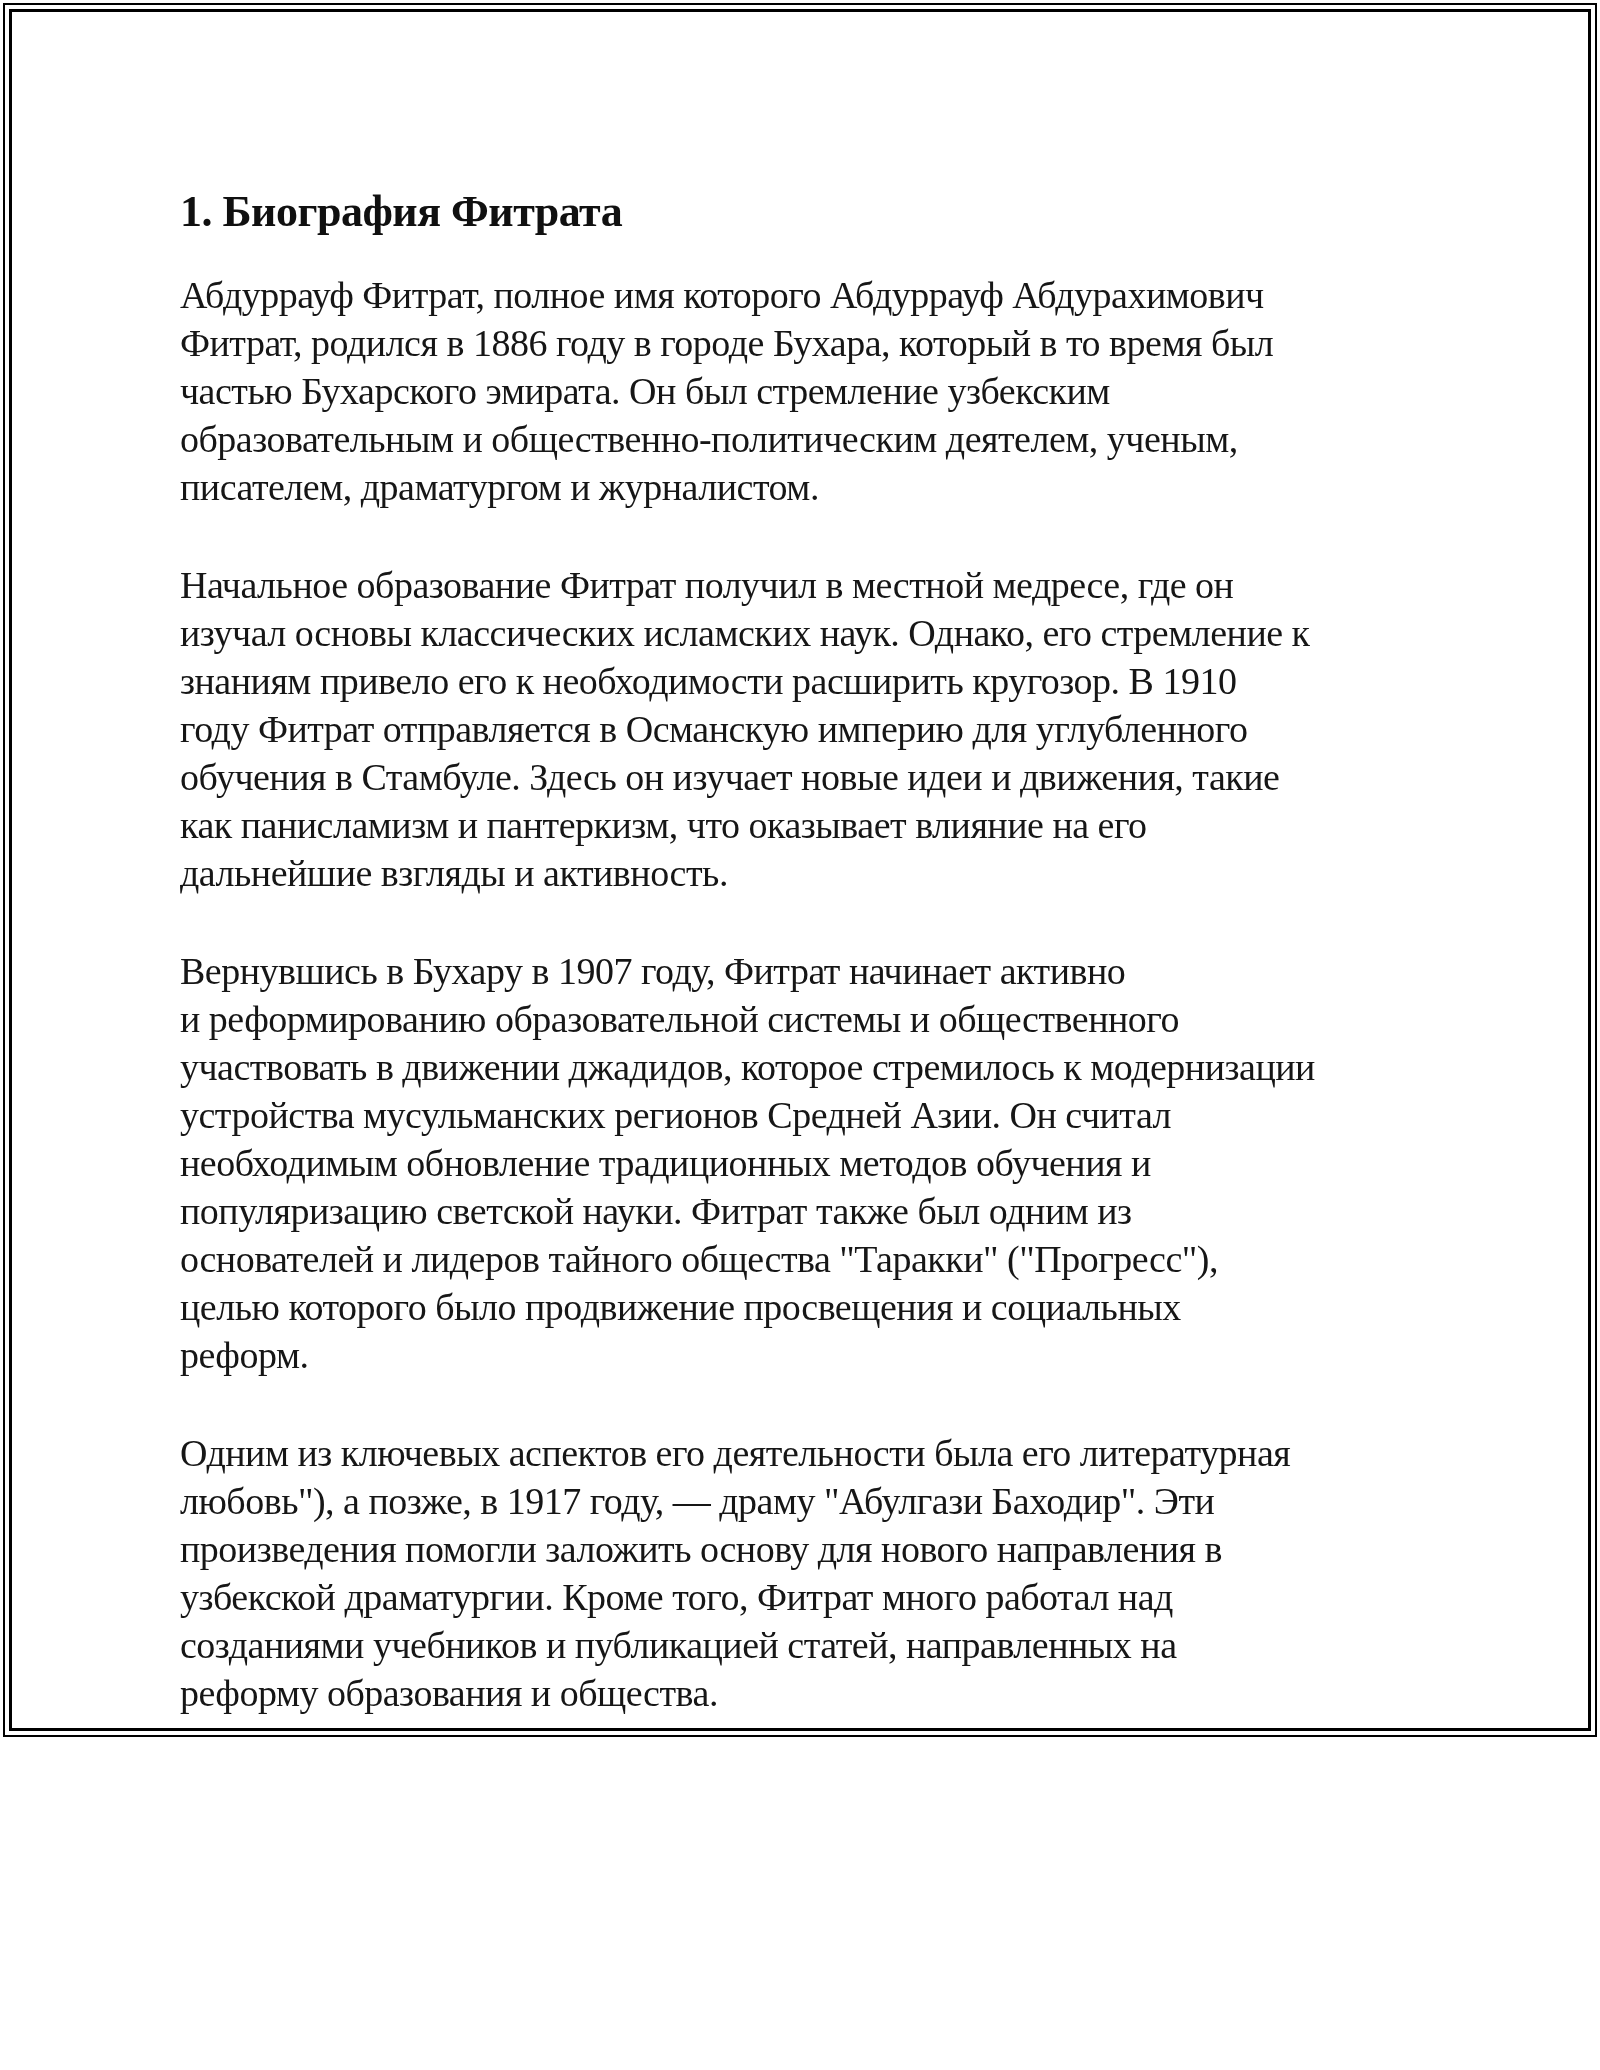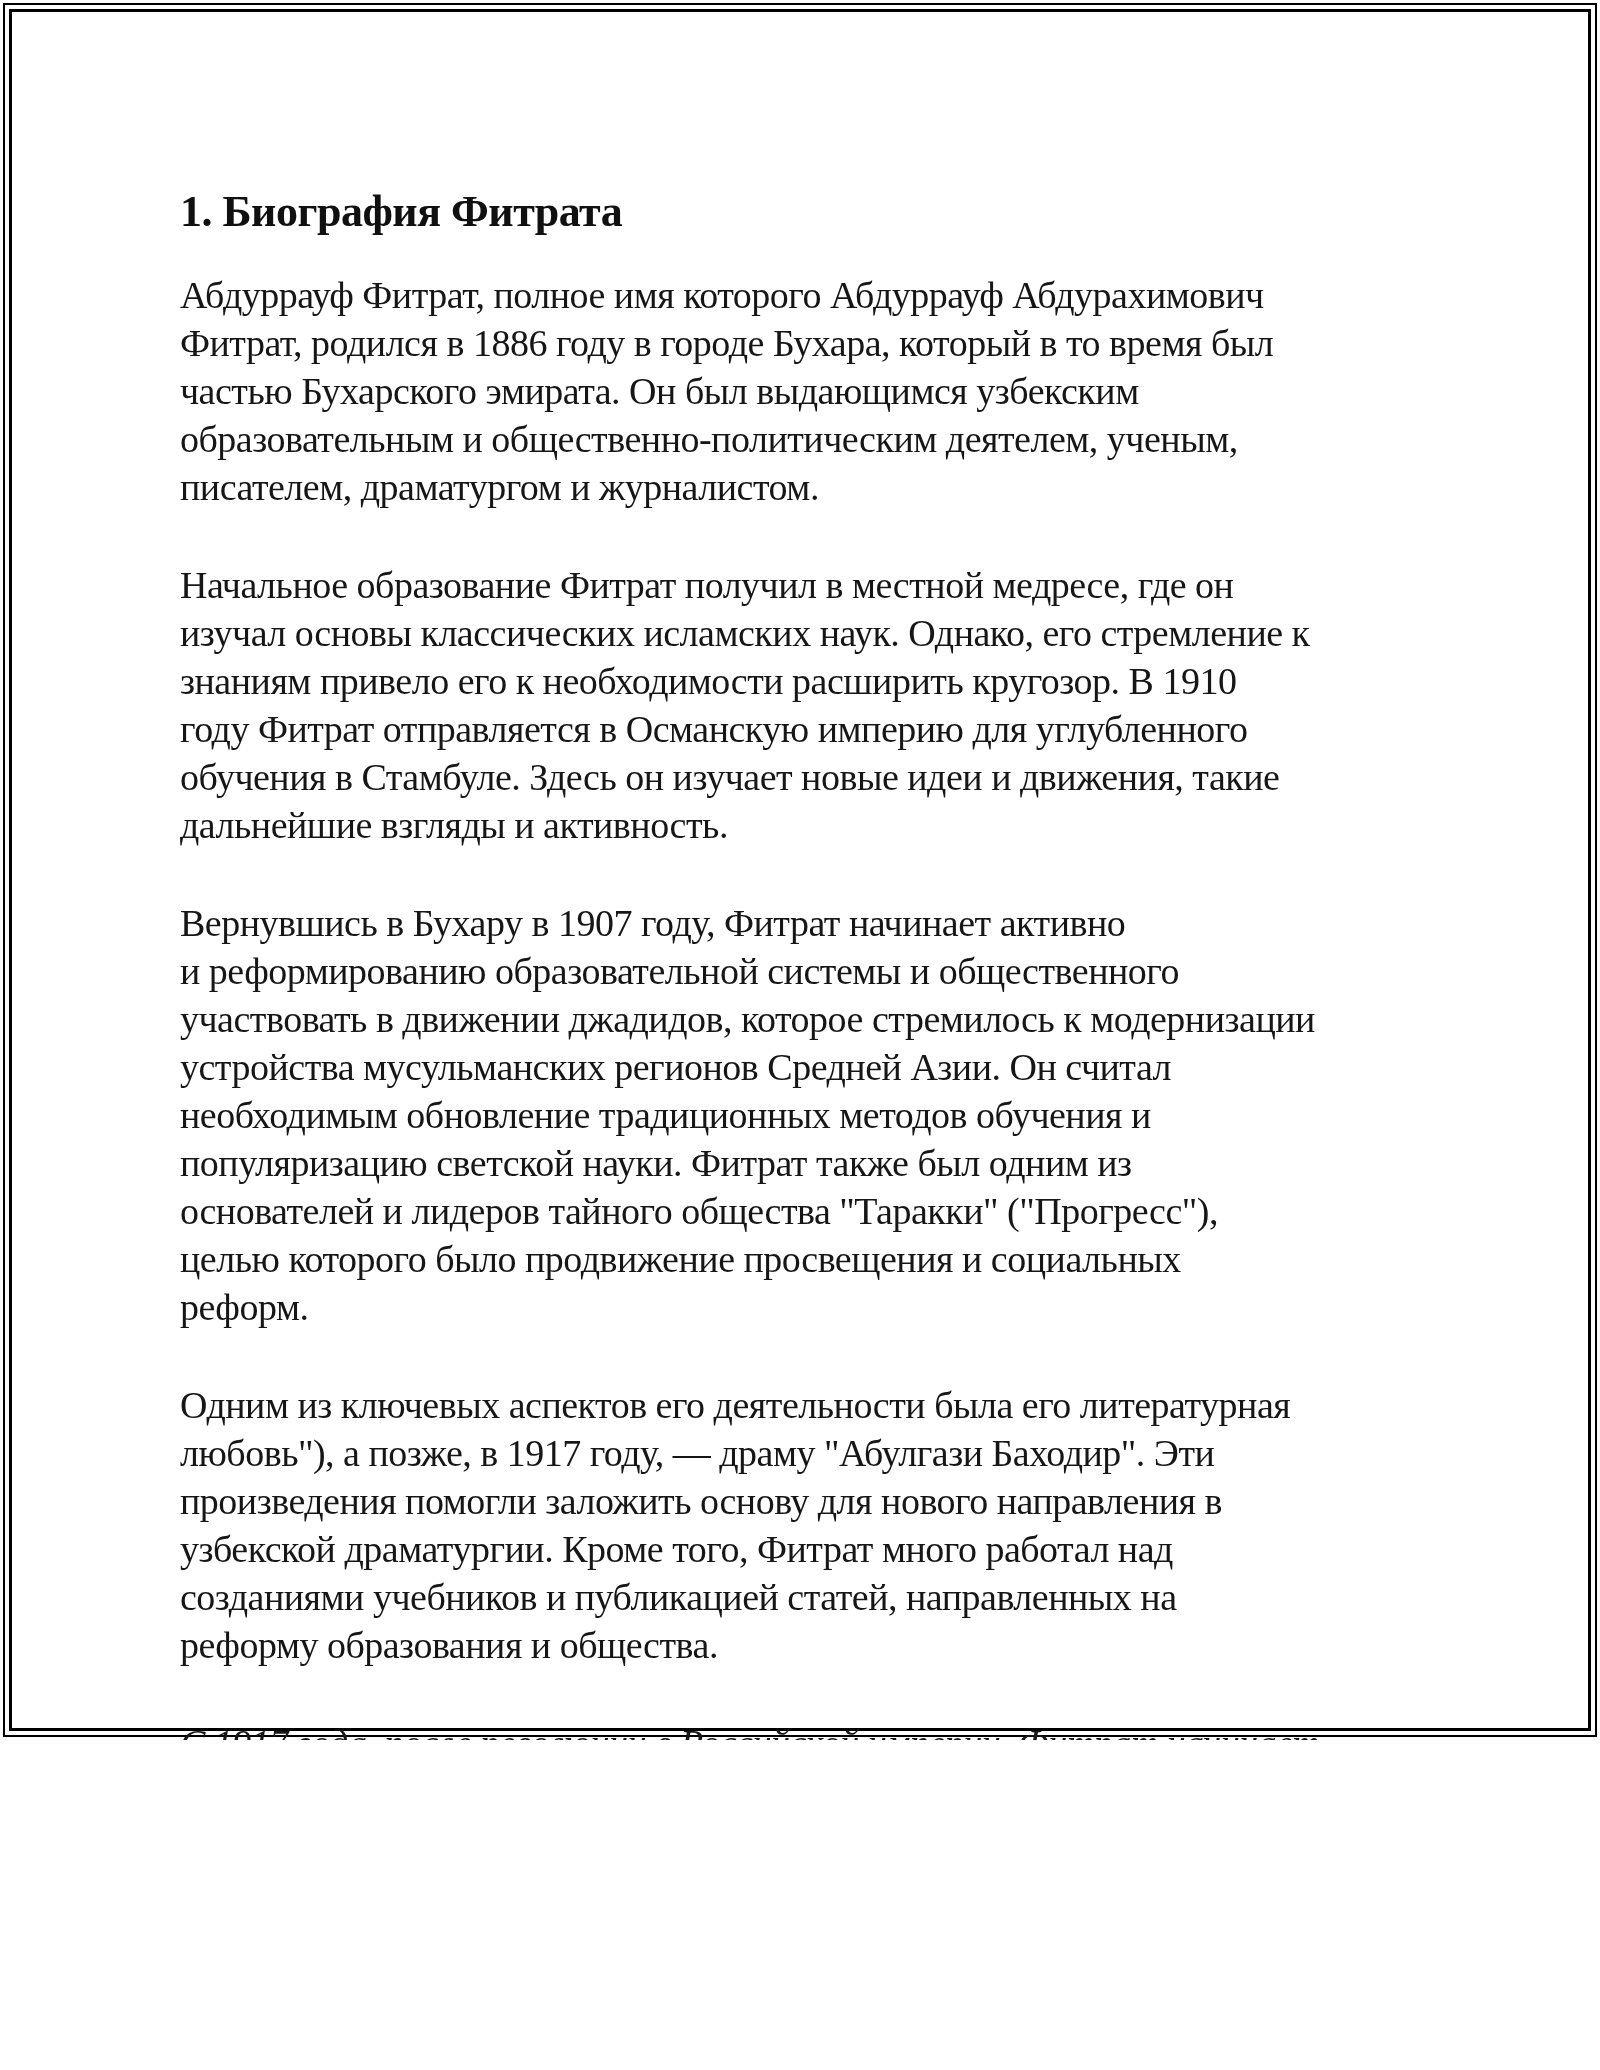--- a/index.html
+++ b/index.html
@@ -62,30 +62,31 @@
 
 <div class="page">
   <div class="frame-outer"></div>
   <div class="frame-inner"></div>
   <div class="content">
     <div class="heading">1. Биография Фитрата</div>
     <div id="document-body">
         <div class="para">
           <div class="line">Абдуррауф Фитрат, полное имя которого Абдуррауф Абдурахимович</div>
           <div class="line">Фитрат, родился в 1886 году в городе Бухара, который в то время был</div>
-          <div class="line">частью Бухарского эмирата. Он был выдающимся узбекским</div>
+          <div class="line">частью Бухарского эмирата. Он был стремление узбекским</div>
           <div class="line">образовательным и общественно-политическим деятелем, ученым,</div>
           <div class="line">писателем, драматургом и журналистом.</div>
         </div>
         <div class="para">
           <div class="line">Начальное образование Фитрат получил в местной медресе, где он</div>
           <div class="line">изучал основы классических исламских наук. Однако, его стремление к</div>
           <div class="line">знаниям привело его к необходимости расширить кругозор. В 1910</div>
           <div class="line">году Фитрат отправляется в Османскую империю для углубленного</div>
           <div class="line">обучения в Стамбуле. Здесь он изучает новые идеи и движения, такие</div>
+          <div class="line">как панисламизм и пантеркизм, что оказывает влияние на его</div>
           <div class="line">дальнейшие взгляды и активность.</div>
         </div>
         <div class="para">
           <div class="line">Вернувшись в Бухару в 1907 году, Фитрат начинает активно</div>
           <div class="line">и реформированию образовательной системы и общественного</div>
           <div class="line">участвовать в движении джадидов, которое стремилось к модернизации</div>
           <div class="line">устройства мусульманских регионов Средней Азии. Он считал</div>
           <div class="line">необходимым обновление традиционных методов обучения и</div>
           <div class="line">популяризацию светской науки. Фитрат также был одним из</div>
           <div class="line">основателей и лидеров тайного общества "Таракки" ("Прогресс"),</div>

